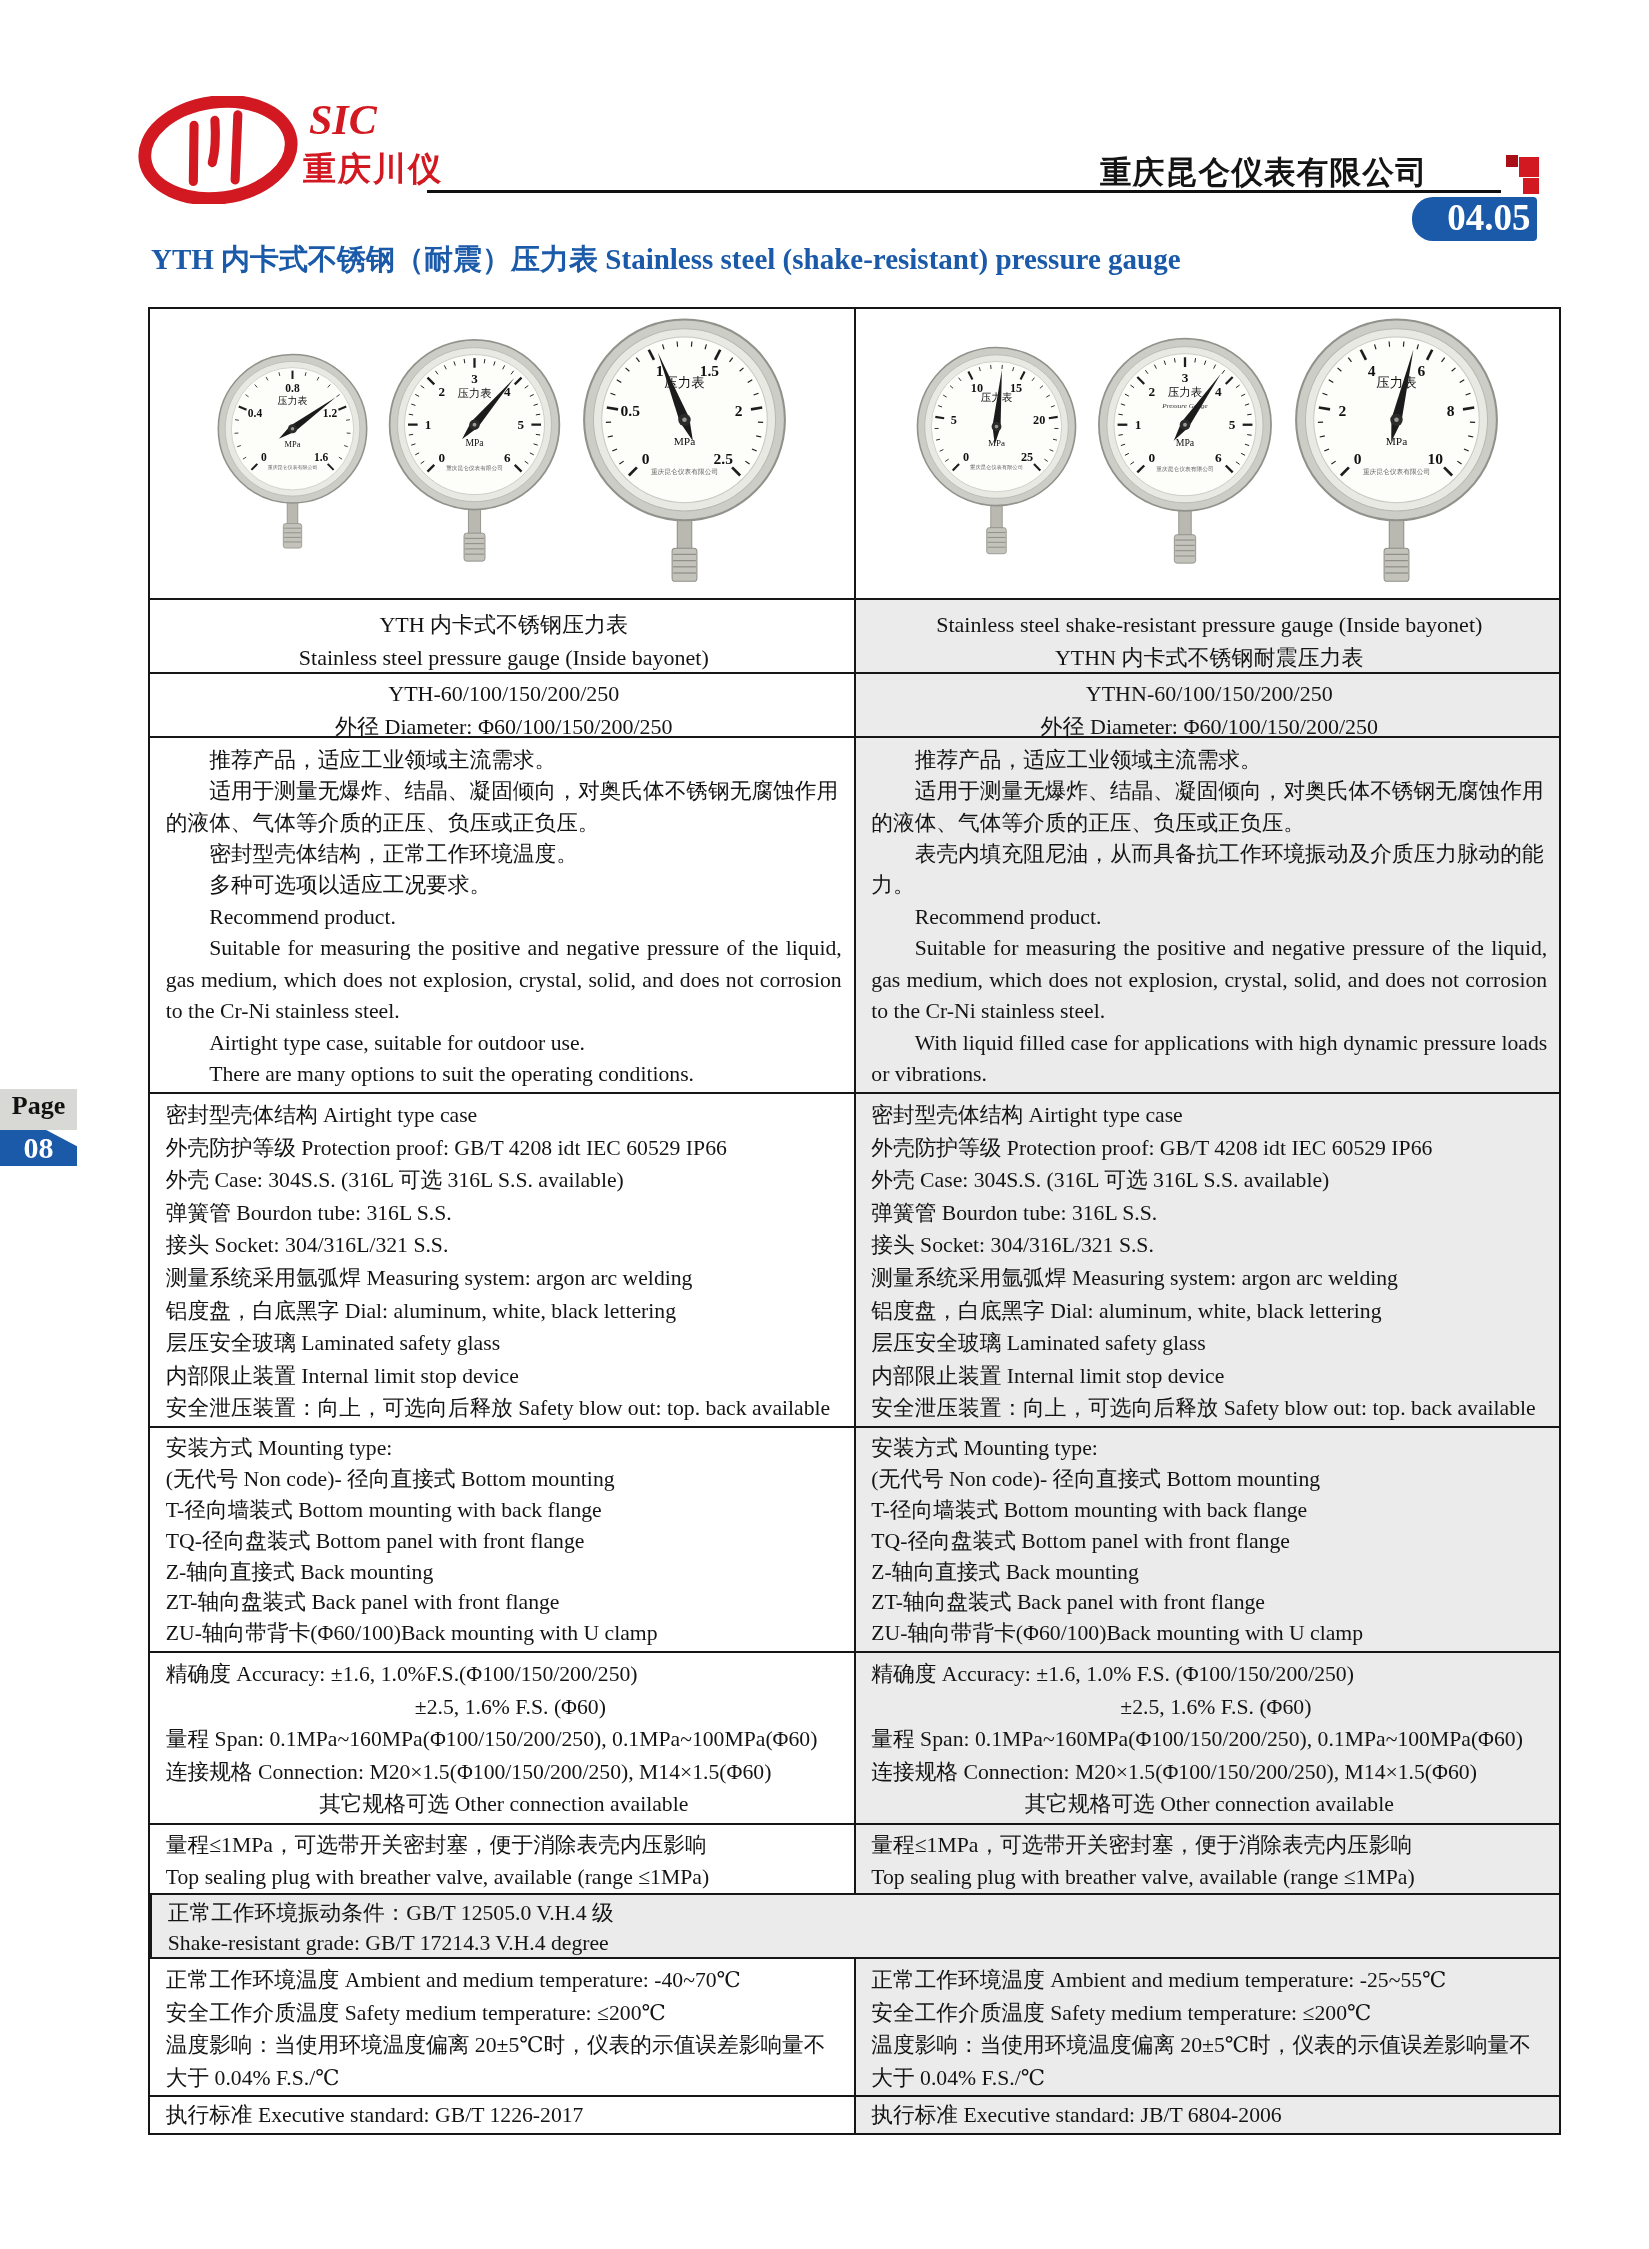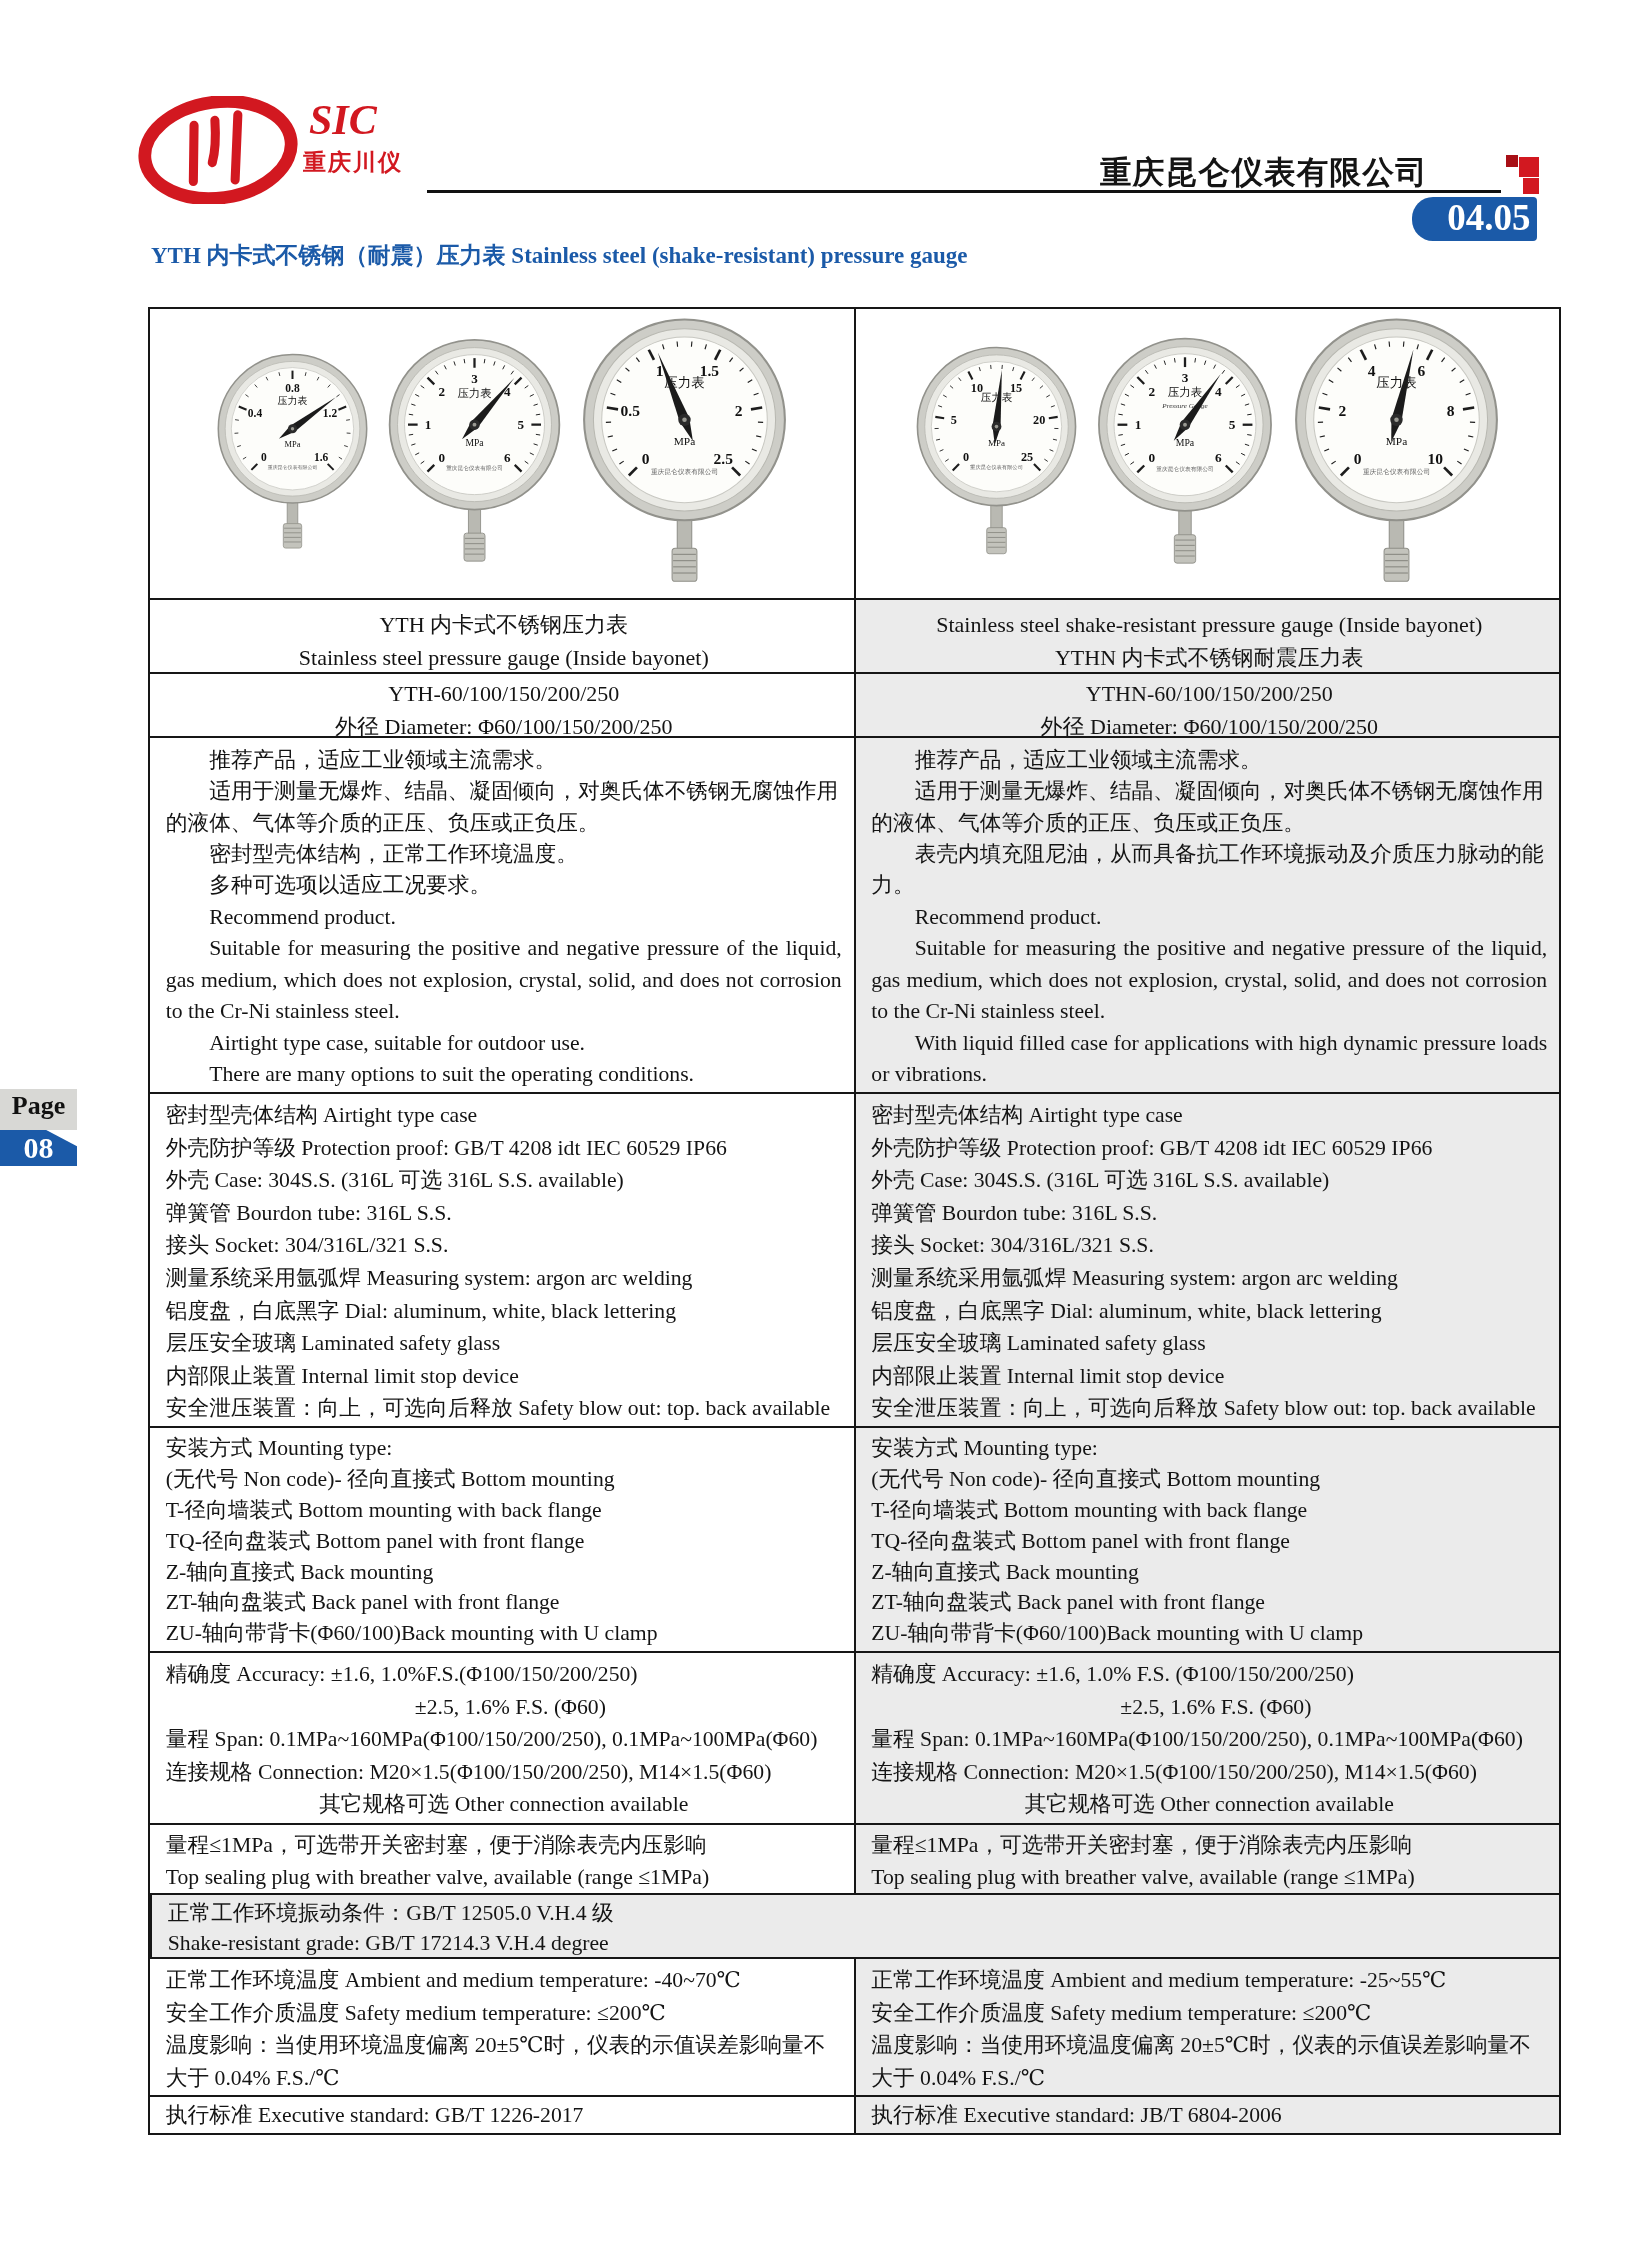--- a/index.html
+++ b/index.html
@@ -10,33 +10,33 @@
   }
   html,body{margin:0;padding:0;background:#ffffff;}
   .page{
     position:relative;width:1650px;height:2250px;background:#fff;overflow:hidden;
     font-family:"Liberation Serif","DejaVu Serif",serif;color:#141414;
   }
   
   .logo-svg{position:absolute;left:138px;top:96px;width:160px;height:108px;}
   .logo-sic{position:absolute;left:309px;top:96px;font-size:42px;font-weight:bold;font-style:italic;
     color:var(--red);font-family:"Liberation Serif",serif;}
-  .logo-cn{position:absolute;left:303px;top:147px;font-size:23px;font-weight:bold;color:var(--red);
+  .logo-cn{position:absolute;left:303px;top:147px;font-size:33px;font-weight:bold;color:var(--red);
     font-family:"Liberation Sans","DejaVu Sans",sans-serif;letter-spacing:2px;}
   .header-line{position:absolute;left:427px;top:190px;width:1074px;height:3.3px;background:#111;}
   .company{position:absolute;right:222px;top:152px;font-size:31.5px;font-weight:bold;
     font-family:"Liberation Sans","DejaVu Sans",sans-serif;letter-spacing:1.3px;}
   .red-marks i{position:absolute;display:block;}
   .red-marks .m1{left:1506px;top:155px;width:11.8px;height:11.8px;background:#a80f16;}
   .red-marks .m2{left:1519px;top:157px;width:19.7px;height:19.7px;background:var(--red);}
   .red-marks .m3{left:1523px;top:178px;width:15.8px;height:15.8px;background:var(--red);}
   .page-code{position:absolute;left:1412px;top:197px;width:125px;height:44px;background:var(--blue);
     color:#fff;font-size:37px;font-weight:bold;text-align:right;line-height:42px;
     padding-right:6.6px;box-sizing:border-box;border-radius:21px 3.9px 3.9px 21px;}
-  .title{position:absolute;left:151px;top:240px;margin:0;font-size:23px;font-weight:bold;
+  .title{position:absolute;left:151px;top:240px;margin:0;font-size:29px;font-weight:bold;
     color:var(--blue);white-space:nowrap;font-family:"Liberation Serif","DejaVu Serif",serif;}
   
   .badge{position:absolute;left:0;top:1089px;width:77px;}
   .badge-top{background:#d8d8d5;color:#111;font-size:26px;font-weight:bold;text-align:center;
     height:41px;line-height:33px;font-family:"Liberation Serif",serif;}
   .badge-bot{background:var(--blue);color:#fff;font-size:30px;font-weight:bold;height:36px;
     line-height:36px;text-align:center;clip-path:polygon(0 0,60% 0,100% 45%,100% 100%,0 100%);}
   
   .tbl{position:absolute;left:148px;top:307px;width:1413px;height:1828px;
     border:2.6px solid var(--ink);box-sizing:border-box;display:flex;flex-direction:column;background:#fff;}

